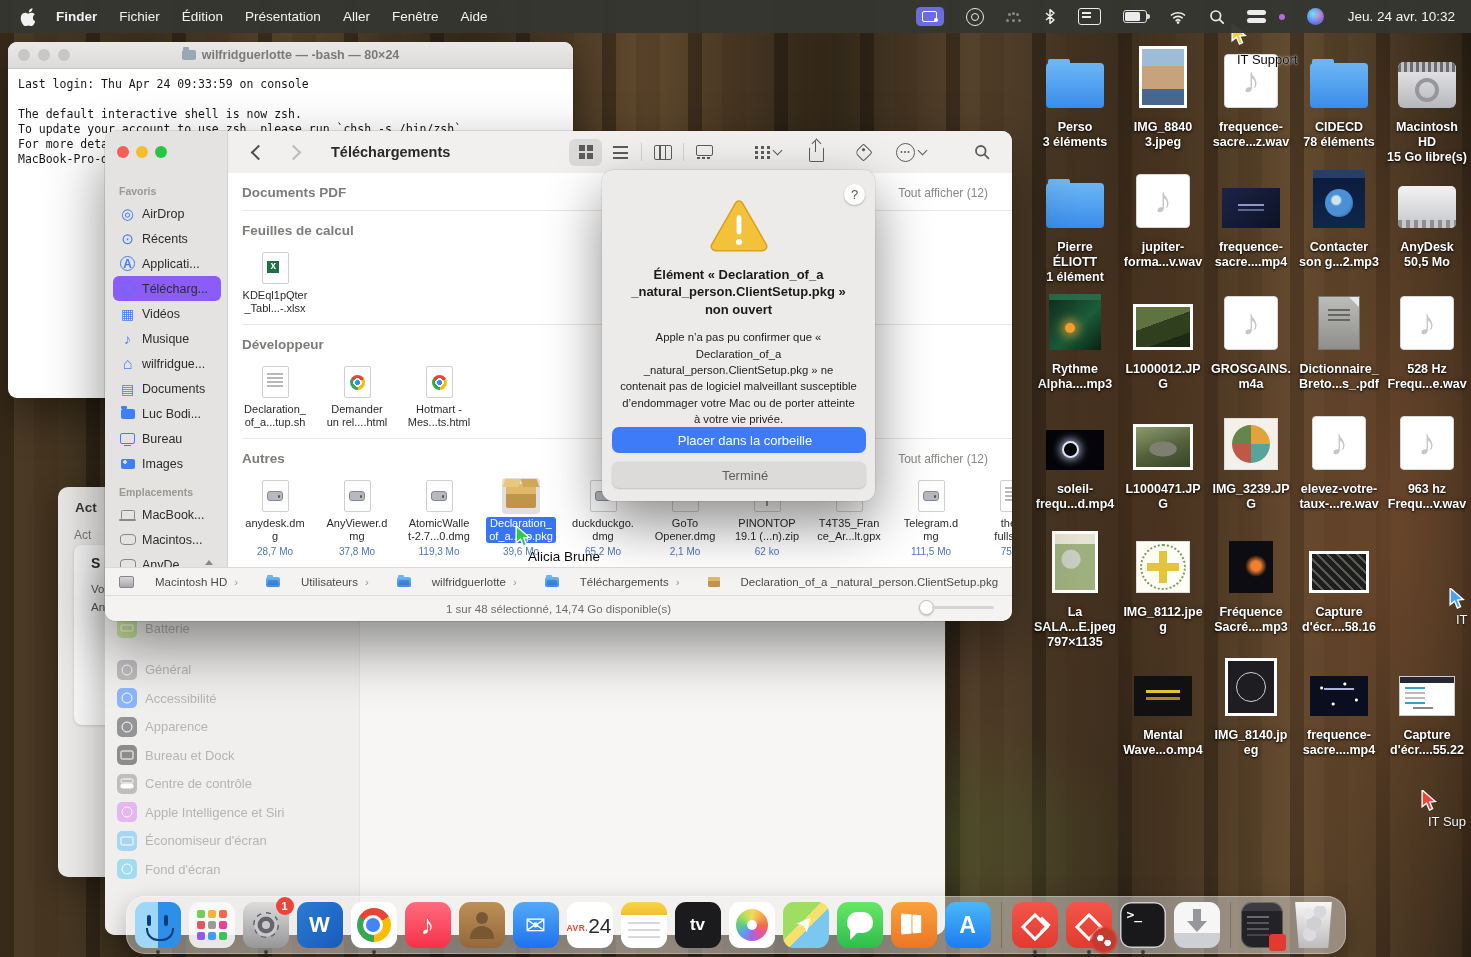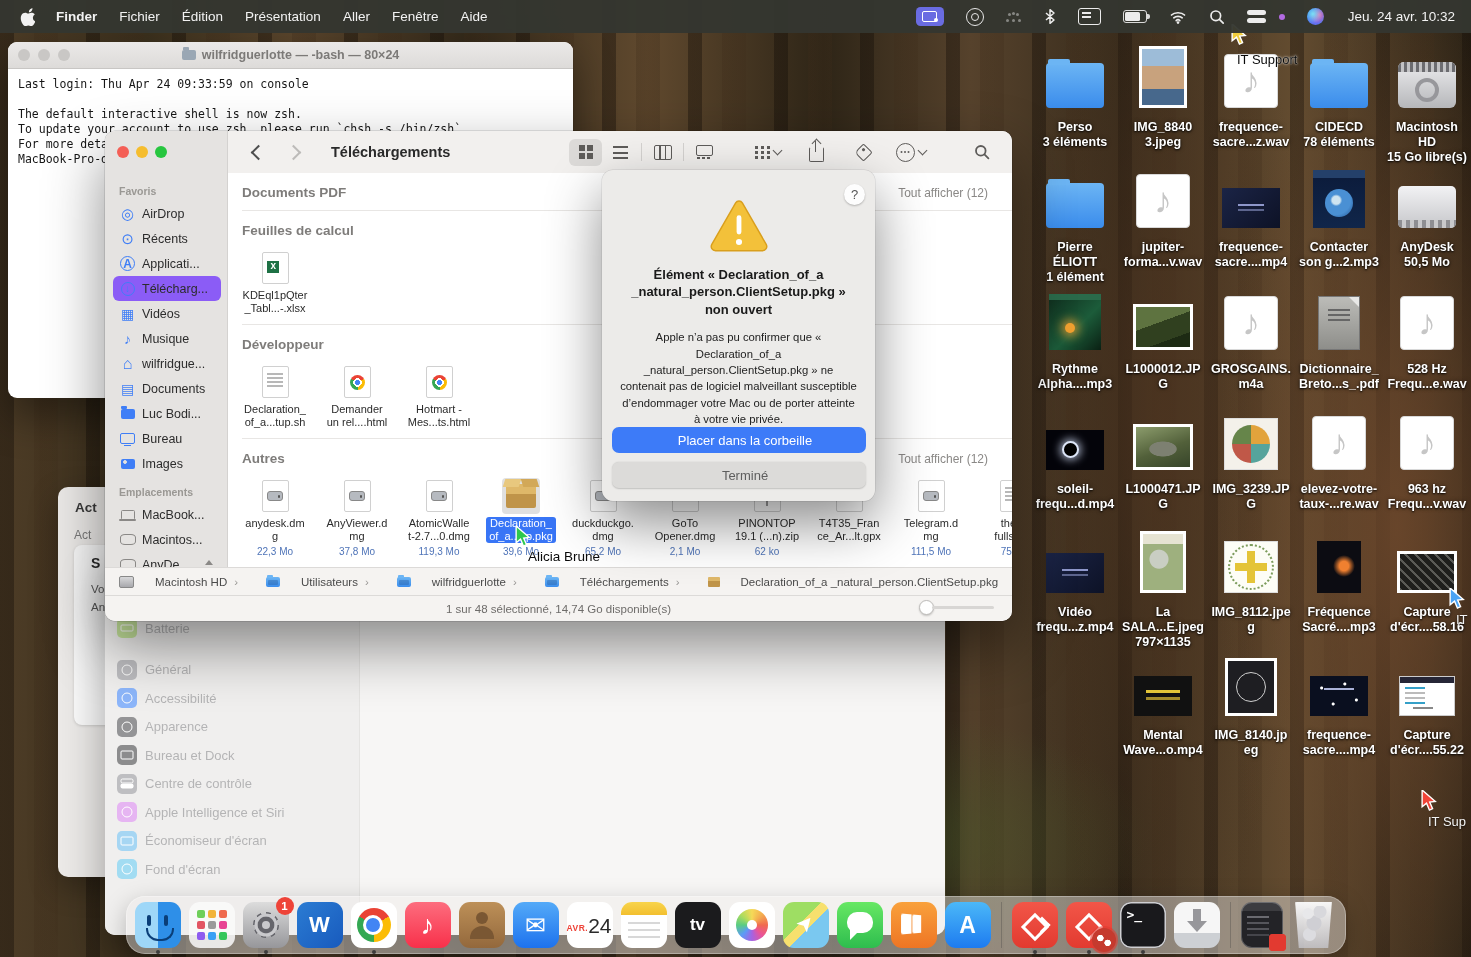--- a/index.html
+++ b/index.html
@@ -493,27 +493,20 @@
     <div class="dicon music">
       <div class="dthumb">
           <i></i>
         </div>
       <div class="dlabel">963 hz
 Frequ...v.wav</div>
     </div>
     </div>
   <div class="drow" style="top:535px">
 
-    <div class="dicon video-dark">
-      <div class="dthumb">
-          <i></i>
-        </div>
-      <div class="dlabel">Vidéo
-frequ...z.mp4</div>
-    </div>
     <div class="dicon photo-map">
       <div class="dthumb">
           <i></i>
         </div>
       <div class="dlabel">La
 SALA...E.jpeg
 797×1135</div>
     </div>
     <div class="dicon photo-cross">
       <div class="dthumb">
@@ -863,21 +856,21 @@
         <span class="fsec-action">Tout afficher (12)</span>
       </div>
       <div class="frow">
 
           <div class="file">
             <div class="fic">
               <span class="fi fi-dmg"></span>
             </div>
             <div class="fname"><span class="fname-in">anydesk.dm
 g</span></div>
-            <div class="fsize">22,3 Mo</div>
+            <div class="fsize">28,7 Mo</div>
           </div>
 
           <div class="file">
             <div class="fic">
               <span class="fi fi-dmg"></span>
             </div>
             <div class="fname"><span class="fname-in">AnyViewer.d
 mg</span></div>
             <div class="fsize">37,8 Mo</div>
           </div>

